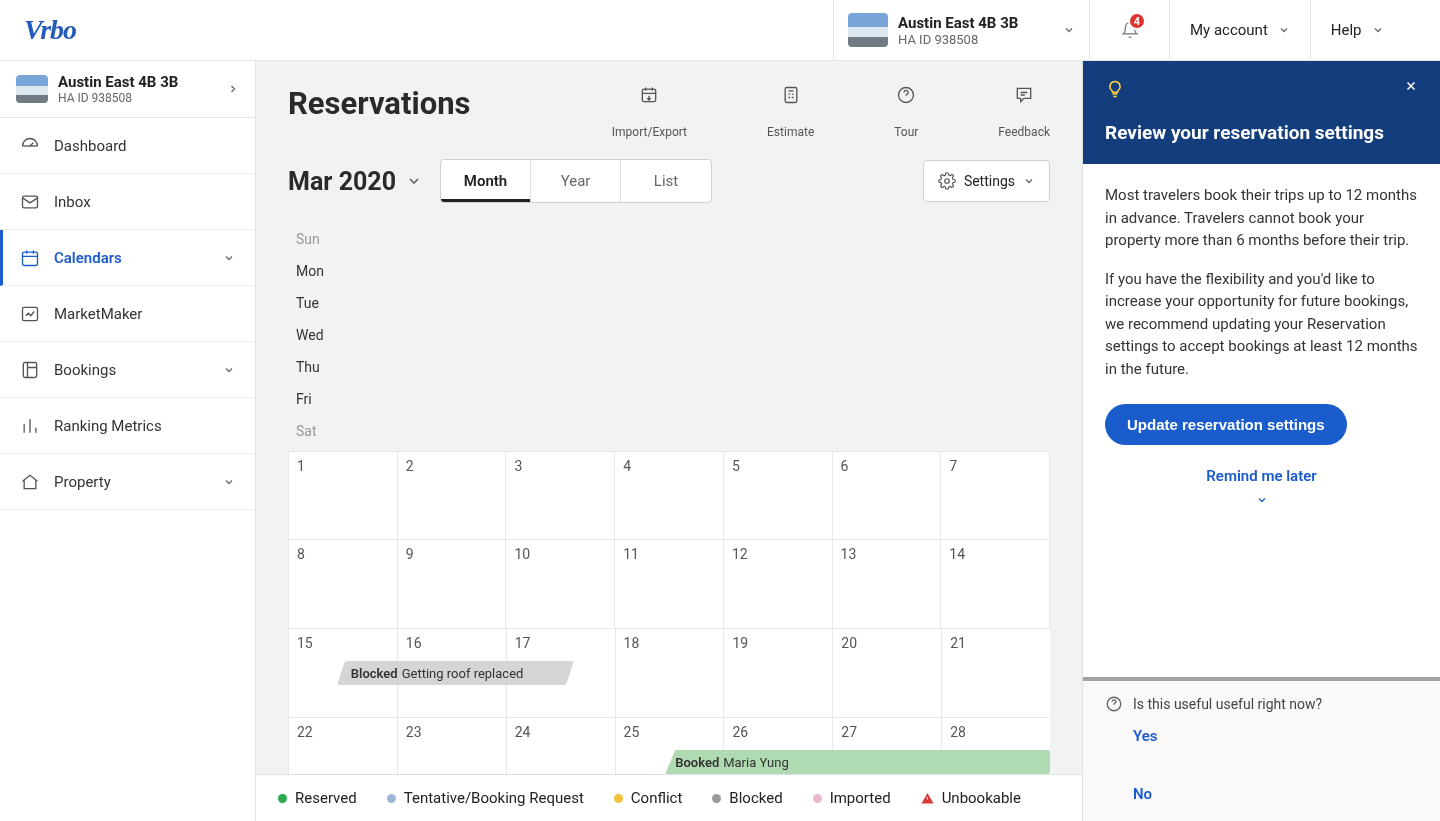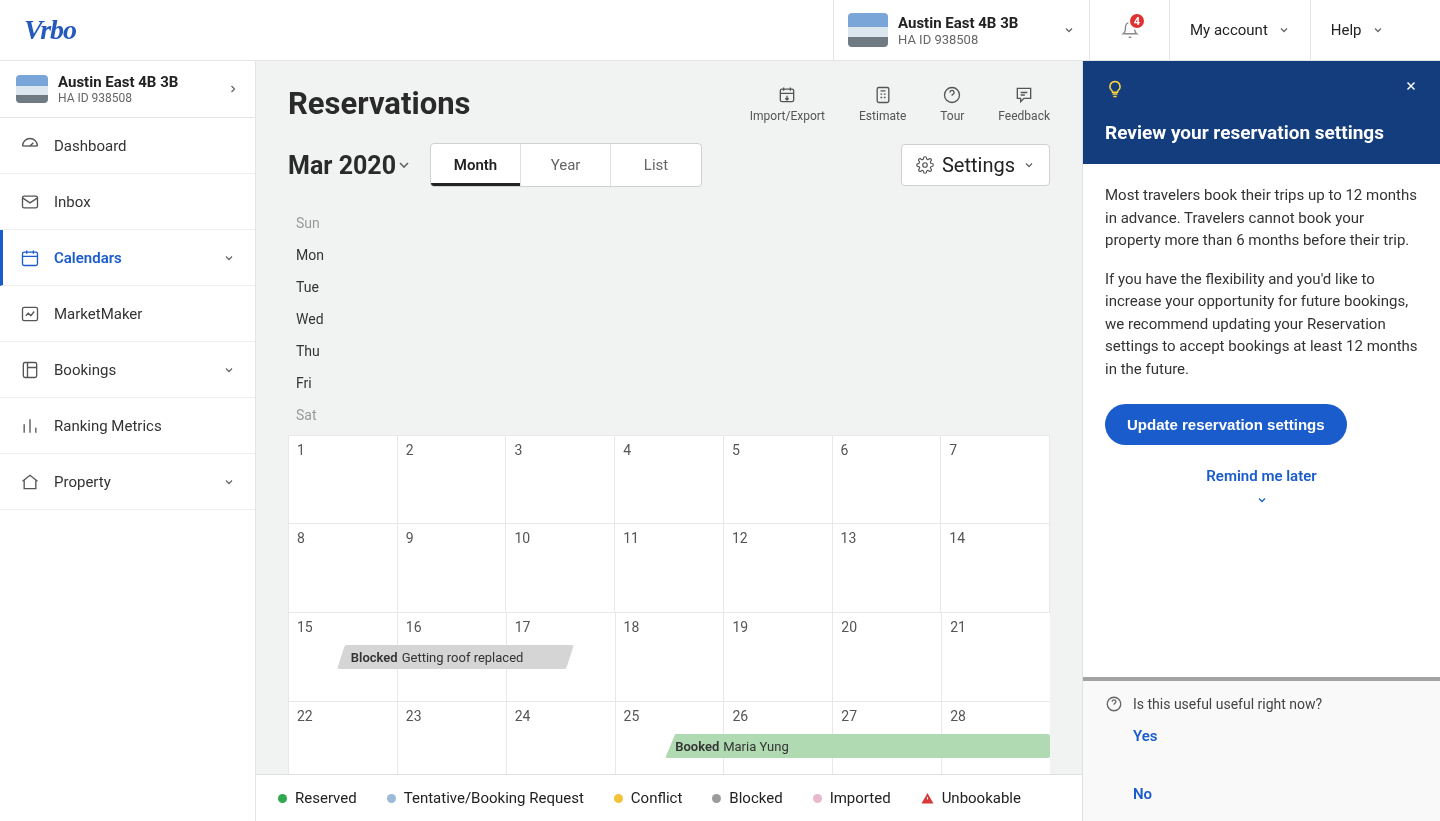--- a/index.html
+++ b/index.html
@@ -35,30 +35,30 @@
     .side-nav li.active { color: #1b5ccc; border-left: 3px solid #1b5ccc; padding-left: 17px; font-weight: 600; justify-content: center; }
     .side-nav .nav-icon { width: 20px; height: 20px; color: #555; flex-shrink: 0; }
     .side-nav li.active .nav-icon { color: #1b5ccc; }
     .side-nav .chev-r { margin-left: auto; }
 
     
     .main { flex: 1; background: #f1f2f2; overflow: auto; position: relative; padding: 24px 32px 0 32px; }
     .head-row { display: flex; align-items: flex-start; justify-content: space-between; margin-bottom: 20px; }
     .h1 { font-size: 31px; font-weight: 700; color: #2a2a2a; }
     .actions { display: flex; gap: 34px; }
-    .actions .act { display: flex; flex-direction: column; align-items: center; gap: 4px; font-size: 12px; color: #555; }
+    .actions .act { display: flex; flex-direction: column; align-items: center; gap: 20px; font-size: 12px; color: #555; margin-left: 46px; }
     .actions .act svg { width: 20px; height: 20px; }
 
     .ctrl-row { display: flex; align-items: center; margin-bottom: 20px; gap: 18px; }
-    .month-picker { font-size: 25px; font-weight: 700; color: #2a2a2a; display: flex; align-items: center; }
+    .month-picker { font-size: 25px; font-weight: 700; color: #2a2a2a; display: flex; align-items: center; gap: 10px; }
     .view-tabs { display: flex; border: 1px solid #d0d0d0; border-radius: 4px; overflow: hidden; background: #fff; }
     .view-tabs .vt { width: 90px; height: 42px; display: flex; align-items: center; justify-content: center; font-size: 15px; color: #666; border-right: 1px solid #e0e0e0; }
     .view-tabs .vt:last-child { border-right: none; }
     .view-tabs .vt.active { color: #222; font-weight: 600; box-shadow: inset 0 -3px 0 #222; }
-    .settings-btn { margin-left: auto; border: 1px solid #d0d0d0; border-radius: 4px; background: #fff; height: 42px; display: flex; align-items: center; padding: 0 14px; gap: 8px; font-size: 20px; }
+    .settings-btn { margin-left: auto; border: 1px solid #d0d0d0; border-radius: 4px; background: #fff; height: 42px; display: flex; align-items: center; padding: 0 14px; gap: 8px; font-size: 14px; }
 
     
     .cal-head { display: flex; margin-bottom: 4px; flex-direction: column; }
     .cal-head .dh { flex: 1; font-size: 14px; color: #333; padding: 8px 8px; }
     .cal-head .dh.wknd { color: #999; }
     .cal-grid { display: flex; flex-direction: column; }
     .cal-row { display: flex; position: relative; height: 89px; }
     .cal-cell { flex: 1; background: #fff; border-left: 1px solid #e8e8e8; border-bottom: 1px solid #e8e8e8; padding: 6px 8px; font-size: 14px; color: #555; }
     .cal-row .cal-cell:last-child { border-right: 1px solid #e8e8e8; }
     .cal-row:first-child .cal-cell { border-top: 1px solid #e8e8e8; }

